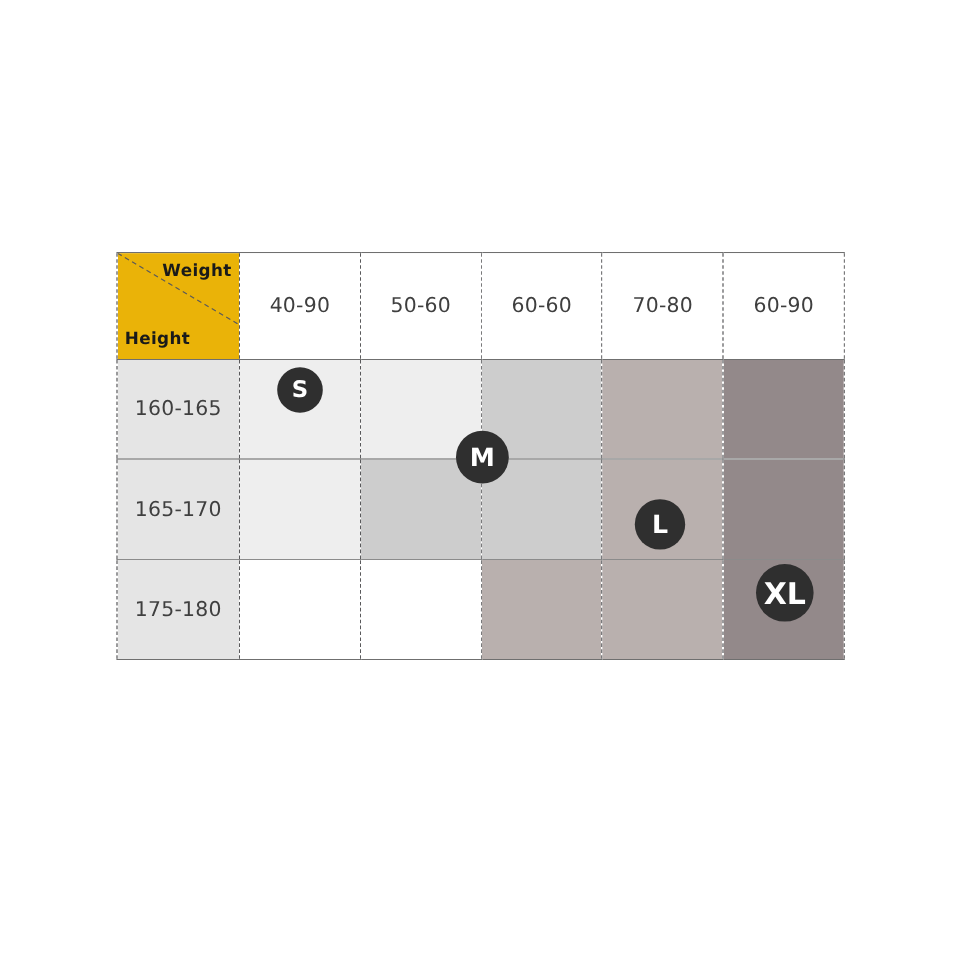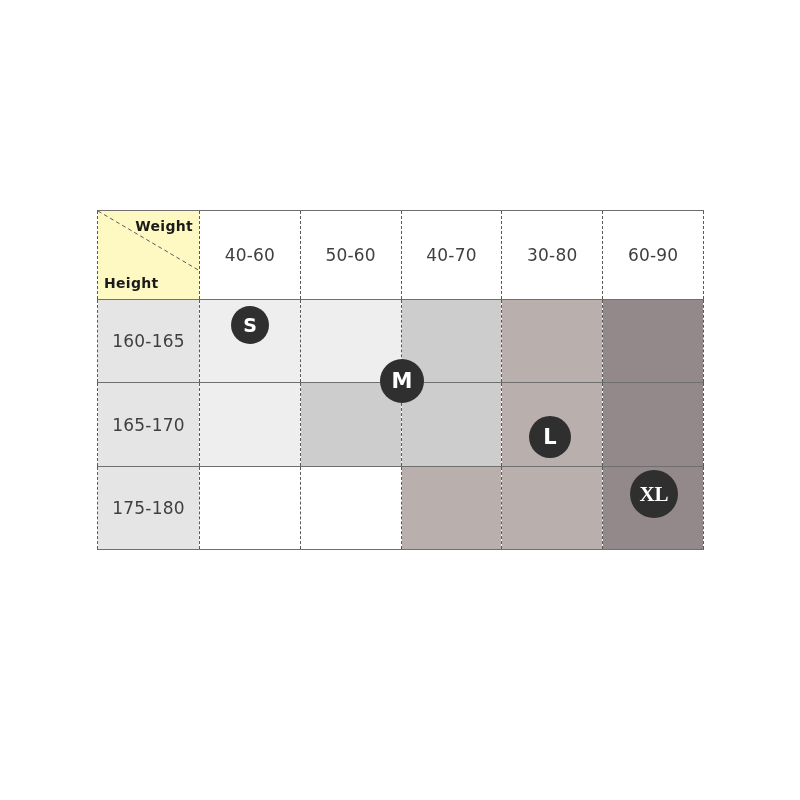--- a/index.html
+++ b/index.html
@@ -51,21 +51,21 @@
     border-bottom: 1.5px solid #6f6f6f;
   }
 
   
   tr.header-row td { height: 60px; }
   tr.data-row td { height: 56px; }
 
   
   td.corner {
     position: relative;
-    background: #fef9c3;
+    background: #eab308;
   }
   td.corner .diag {
     position: absolute;
     inset: 0;
     pointer-events: none;
   }
   td.corner .lbl {
     position: absolute;
     font-size: 14px;
     font-weight: bold;
@@ -110,21 +110,21 @@
     display: flex;
     align-items: center;
     justify-content: center;
     z-index: 20;
     line-height: 1;
     font-family: "DejaVu Sans", sans-serif;
   }
   .badge.sz-s  { width: 38px; height: 38px; font-size: 19px; }
   .badge.sz-m  { width: 44px; height: 44px; font-size: 21px; }
   .badge.sz-l  { width: 42px; height: 42px; font-size: 21px; }
-  .badge.sz-xl { width: 48px; height: 48px; font-size: 21px; font-family: Liberation Serif, serif; }
+  .badge.sz-xl { width: 48px; height: 48px; font-size: 25px; }
 </style>
 </head>
 <body>
 
 <div id="chart-root">
 
   <table class="size-table">
     <colgroup>
       <col class="c-head">
       <col class="c-data">
@@ -135,24 +135,24 @@
     </colgroup>
     <tbody id="table-body">
         <tr class="header-row">
           <td class="corner">
             <svg class="diag" viewBox="0 0 102 60" preserveAspectRatio="none">
               <line x1="0" y1="0" x2="102" y2="60" stroke="#59595b" stroke-width="1" stroke-dasharray="4 3" vector-effect="non-scaling-stroke"></line>
             </svg>
             <span class="lbl lbl-weight">Weight</span>
             <span class="lbl lbl-height">Height</span>
           </td>
-          <td class="colhead">40-60</td>
+          <td class="colhead">40-90</td>
           <td class="colhead">50-60</td>
-          <td class="colhead">40-70</td>
-          <td class="colhead">30-80</td>
+          <td class="colhead">60-60</td>
+          <td class="colhead">70-80</td>
           <td class="colhead">60-90</td>
         </tr>
         <tr class="data-row">
           <td class="rowlabel">160-165</td>
           <td class="datacell" style="background: rgb(238, 238, 238);"></td>
           <td class="datacell" style="background: rgb(238, 238, 238);"></td>
           <td class="datacell" style="background: rgb(205, 205, 205);"></td>
           <td class="datacell" style="background: rgb(185, 176, 174);"></td>
           <td class="datacell" style="background: rgb(147, 137, 138);"></td>
         </tr>

